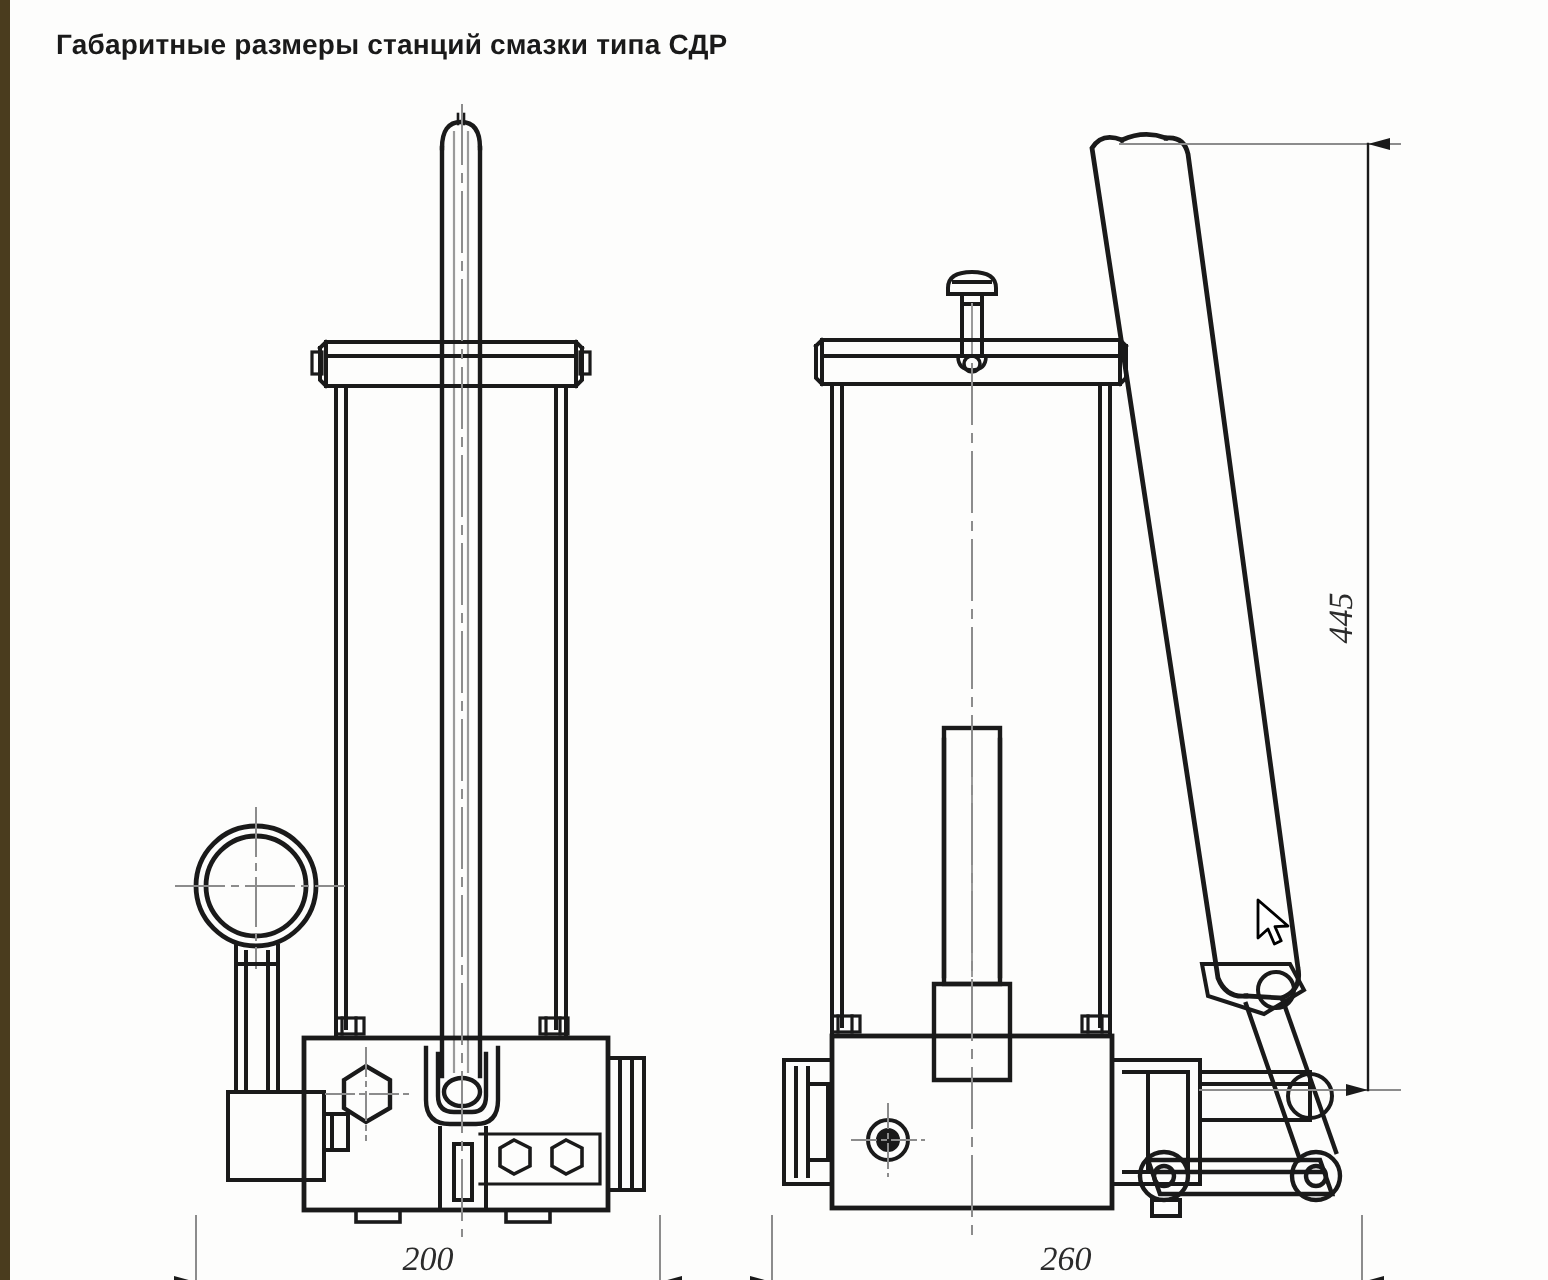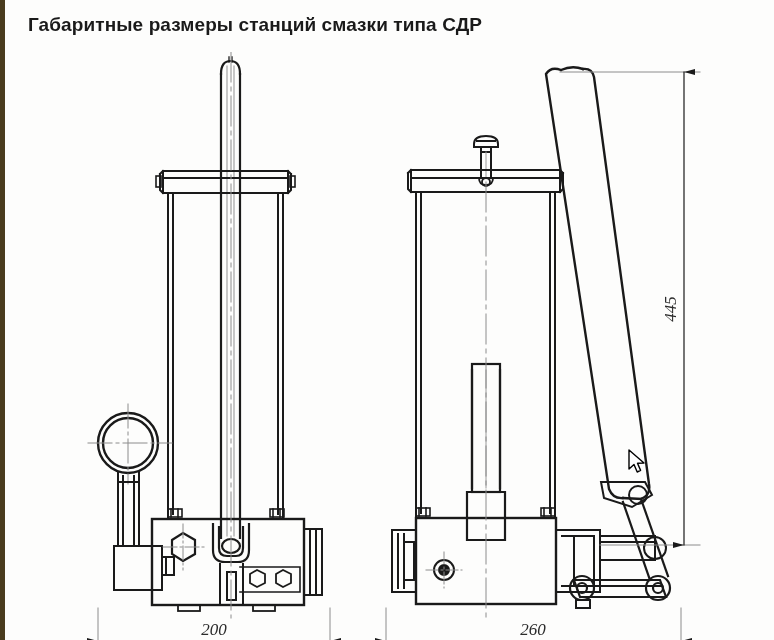--- a/index.html
+++ b/index.html
@@ -27,21 +27,21 @@
     top: 0;
     width: 5px;
     height: 640px;
     background: #4a3c1e;
   }
   #title {
     position: absolute;
     left: 28px;
     top: 14px;
     font-family: "Liberation Sans", sans-serif;
-    font-size: 19px;
+    font-size: 14px;
     font-weight: bold;
     color: #1a1a1a;
     letter-spacing: 0.1px;
     white-space: nowrap;
   }
   #drawing-area {
     position: absolute;
     left: 0;
     top: 52px;
     width: 774px;

